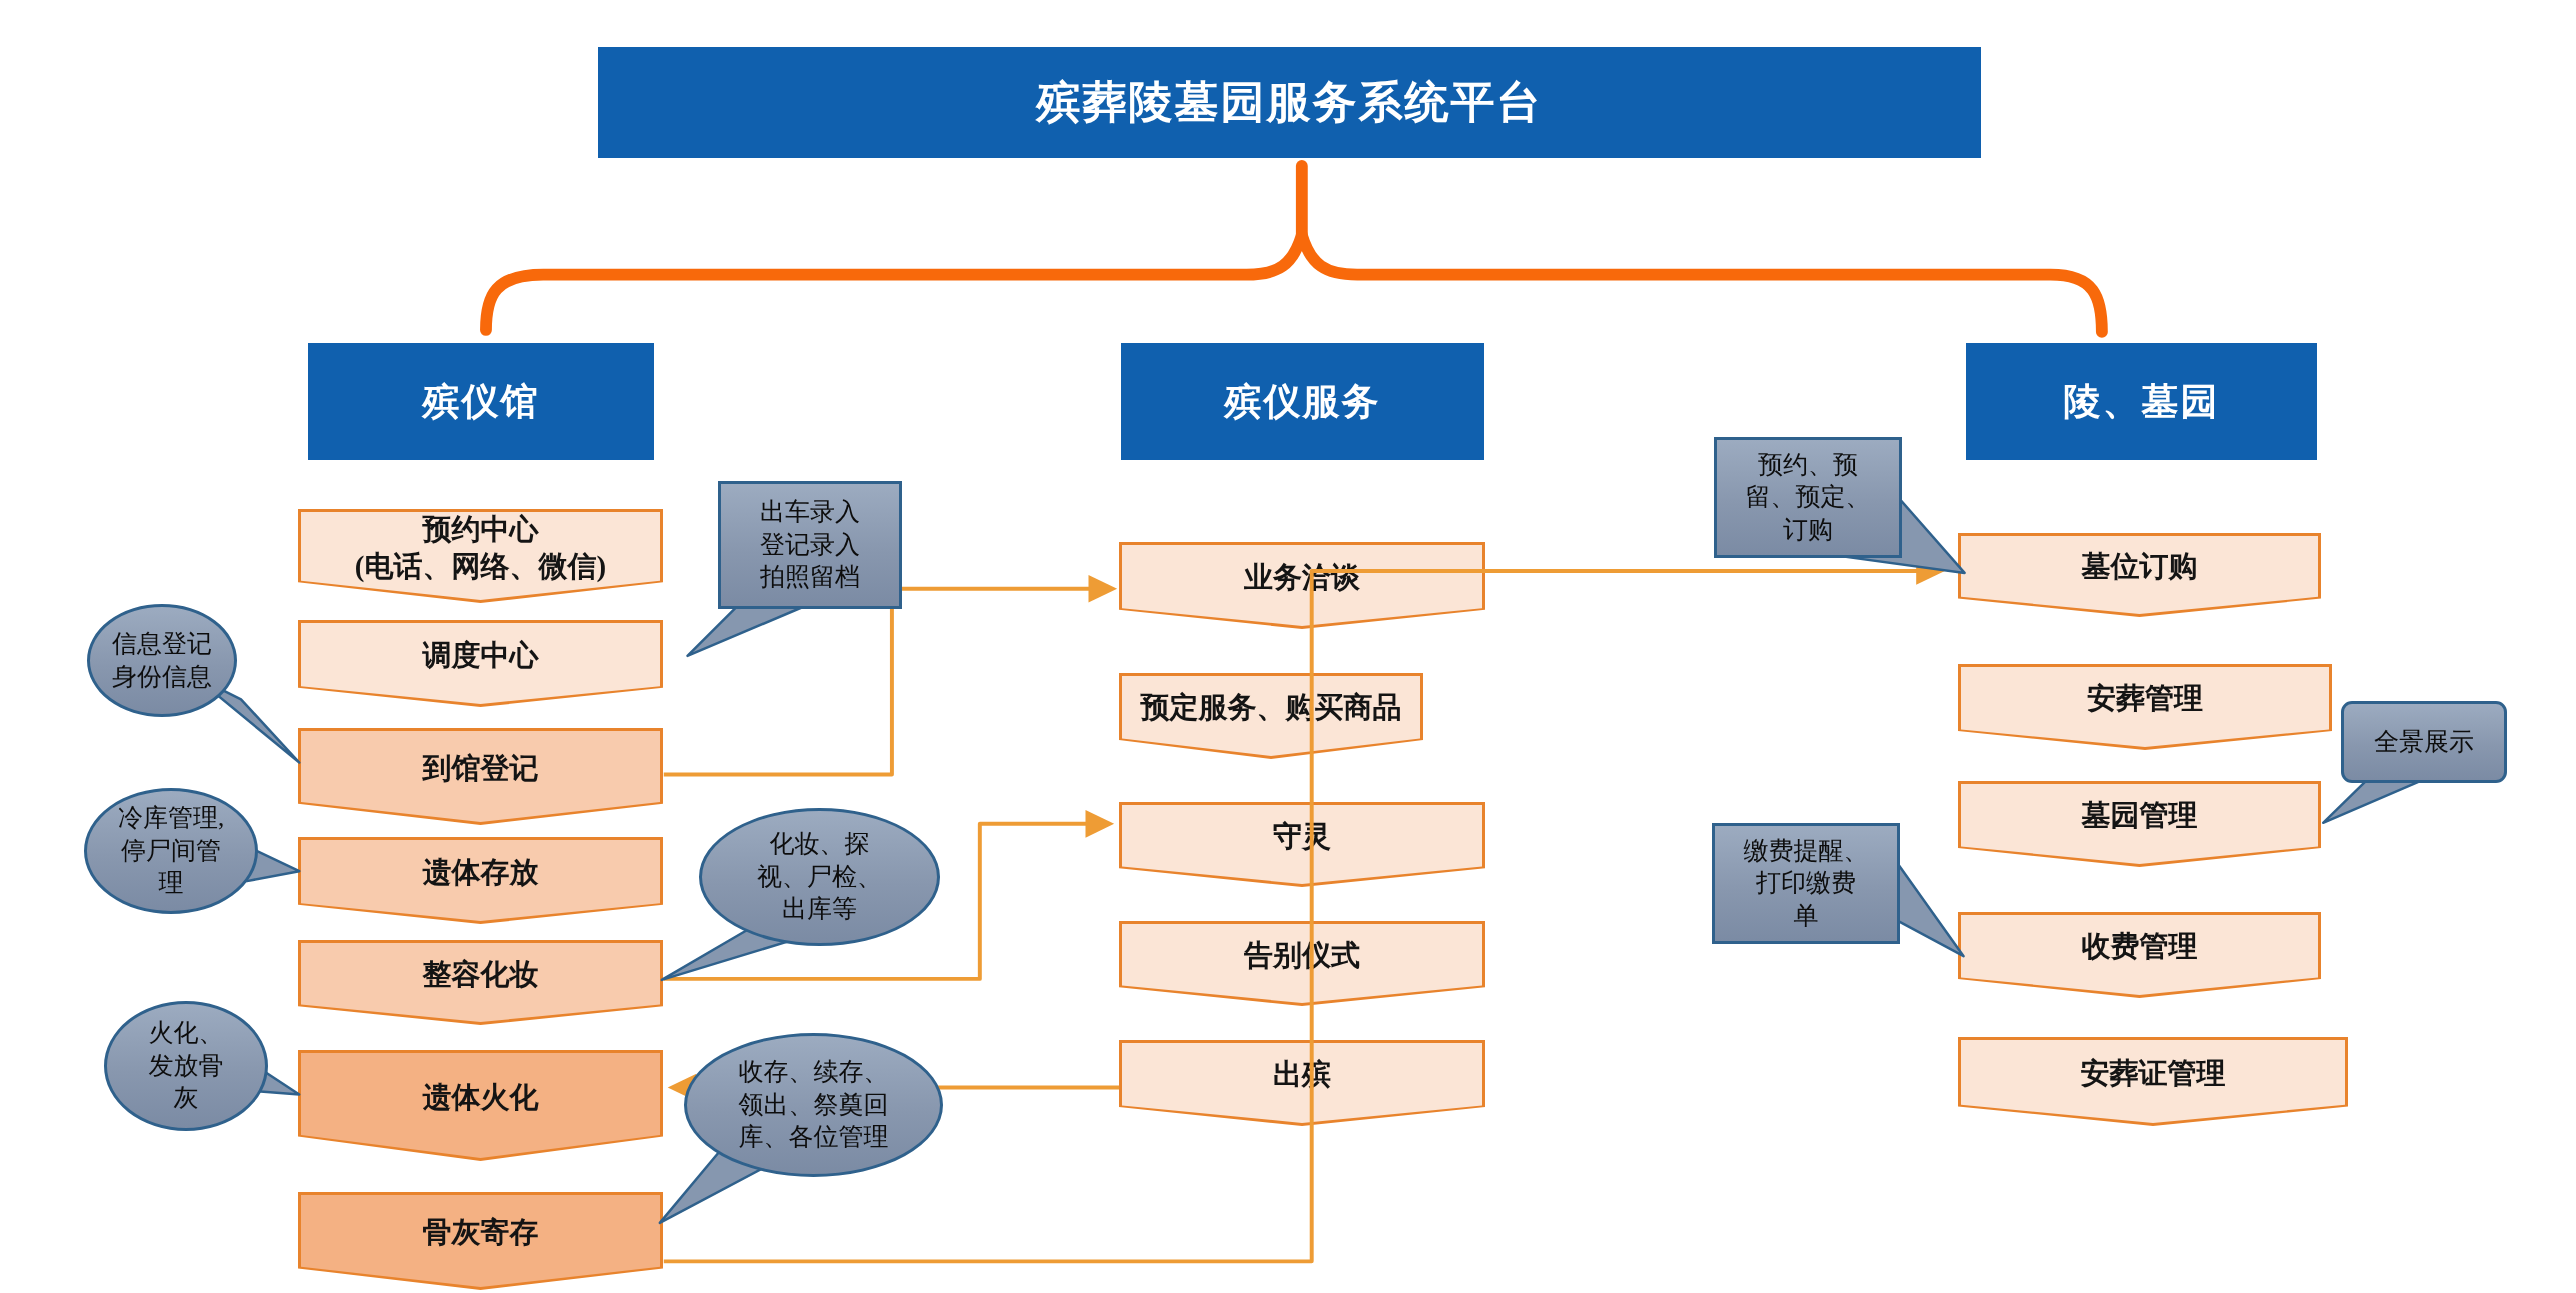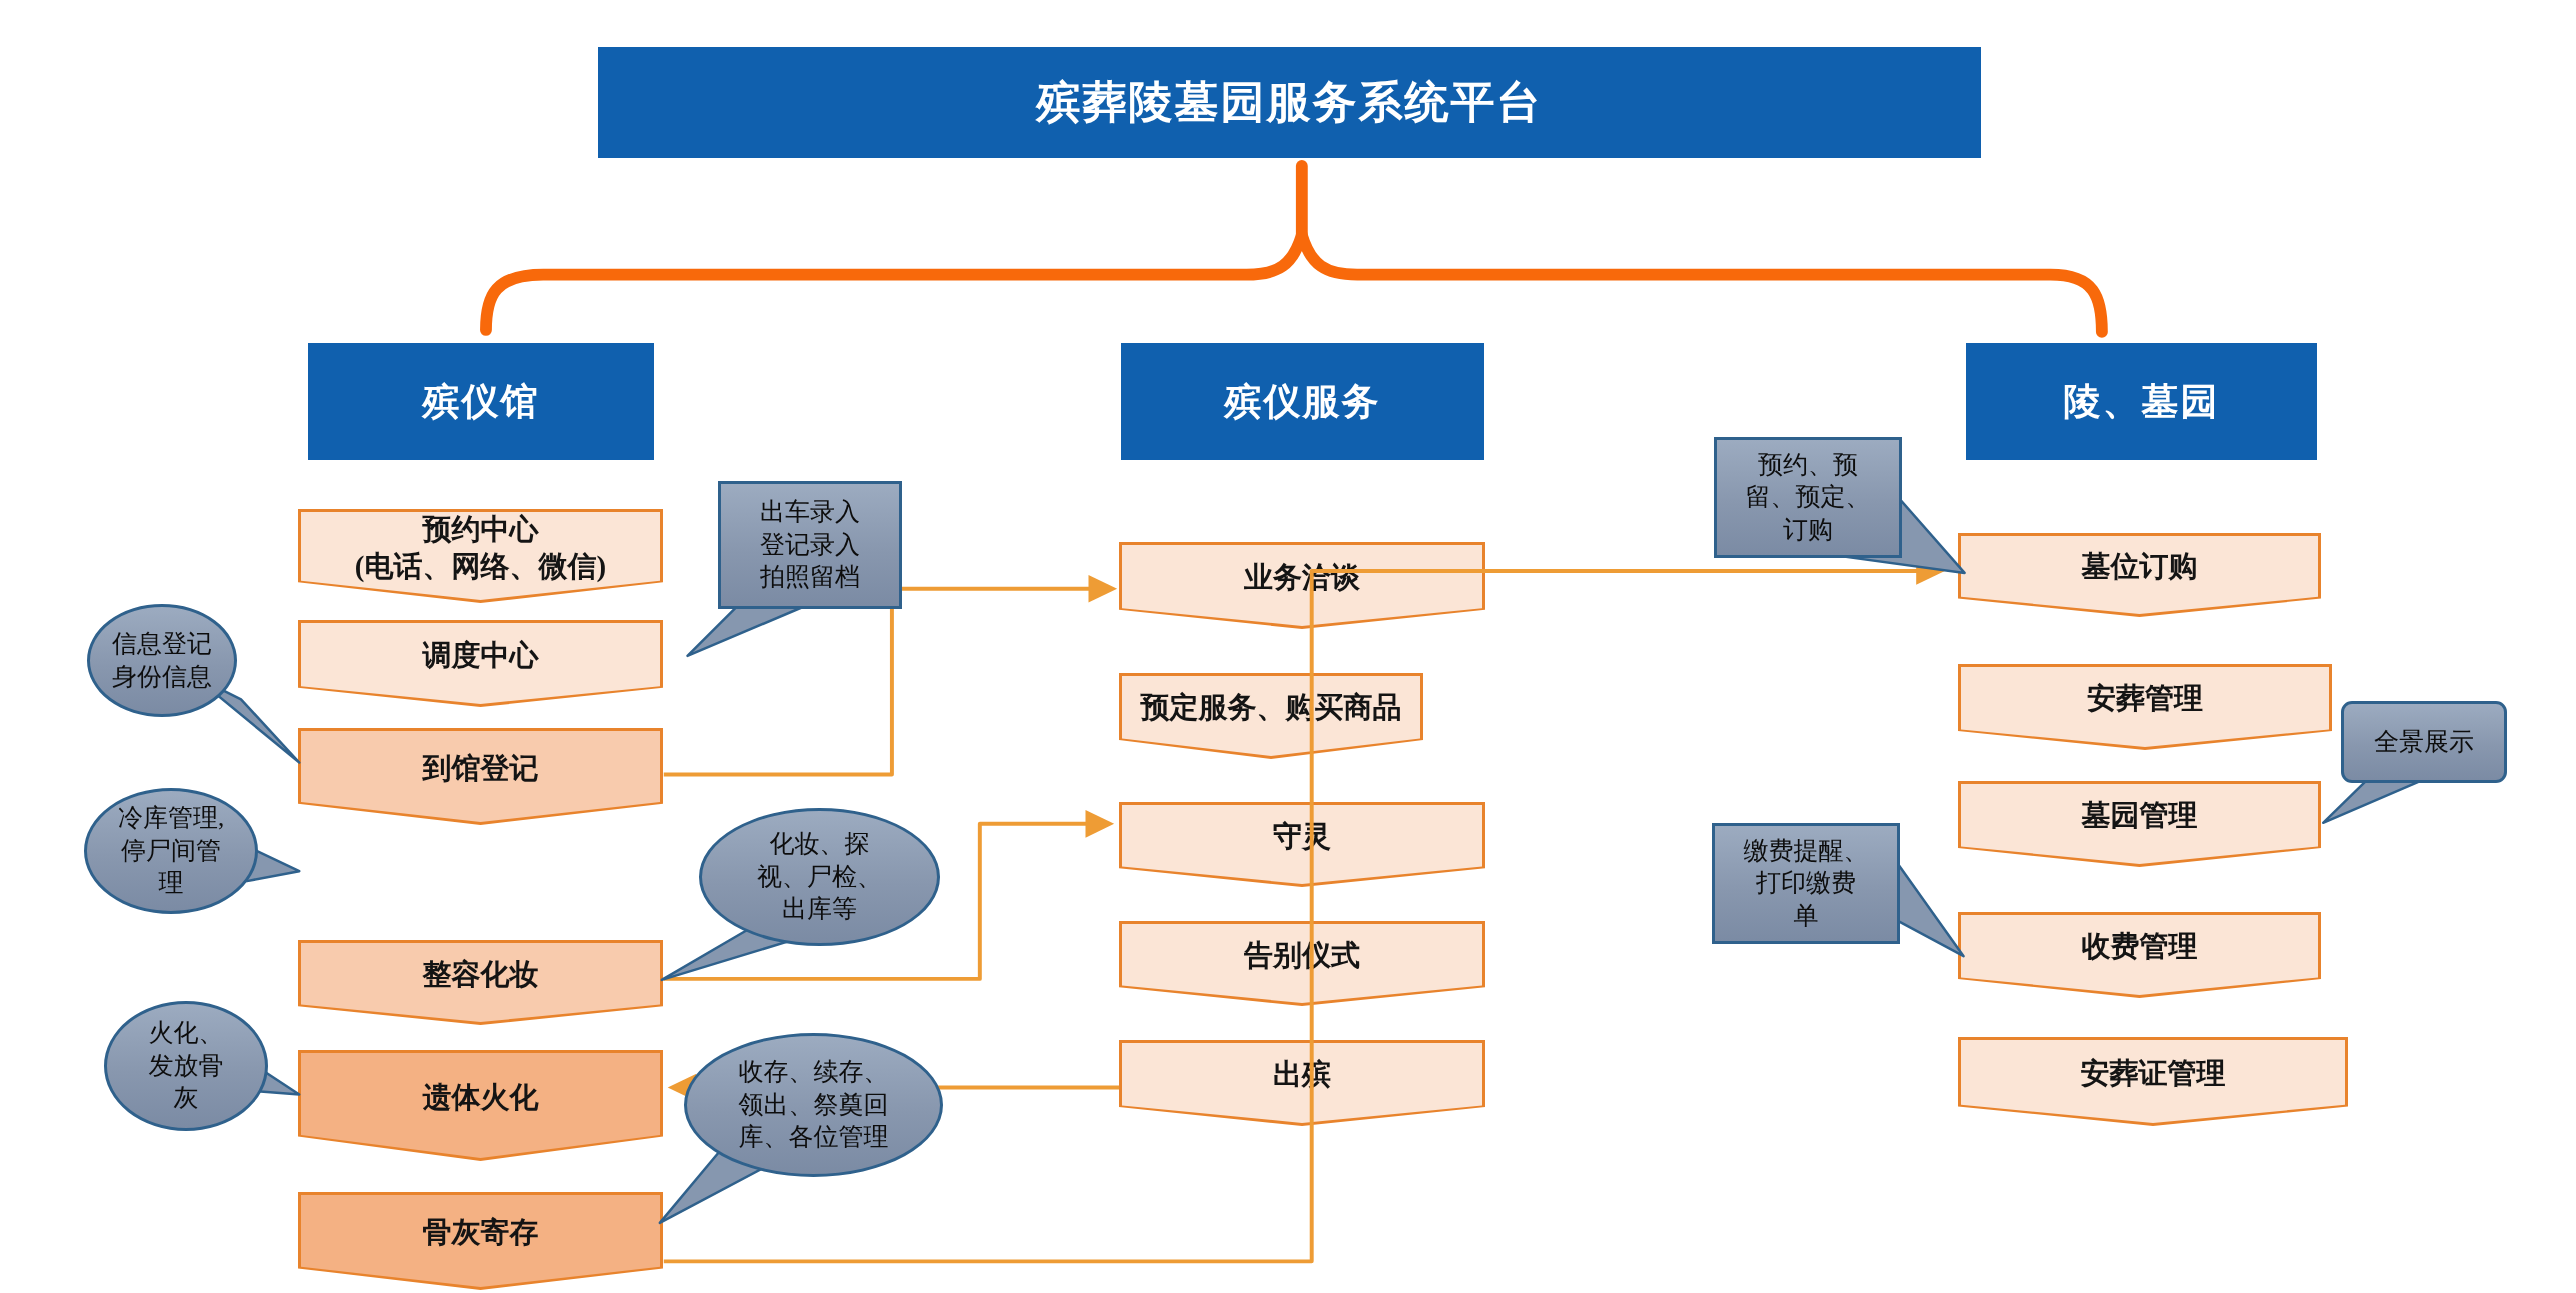--- a/index.html
+++ b/index.html
@@ -97,20 +97,25 @@
     </div>
   <div class="chev light" id="b-l2">
       <div class="bd"></div>
       <div class="fl"></div>
       <div class="tx">调度中心</div>
     </div>
   <div class="chev medium" id="b-l3">
       <div class="bd"></div>
       <div class="fl"></div>
       <div class="tx">到馆登记</div>
+    </div>
+  <div class="chev medium" id="b-l4">
+      <div class="bd"></div>
+      <div class="fl"></div>
+      <div class="tx">遗体存放</div>
     </div>
   <div class="chev medium" id="b-l5">
       <div class="bd"></div>
       <div class="fl"></div>
       <div class="tx">整容化妆</div>
     </div>
   <div class="chev dark" id="b-l6">
       <div class="bd"></div>
       <div class="fl"></div>
       <div class="tx">遗体火化</div>

